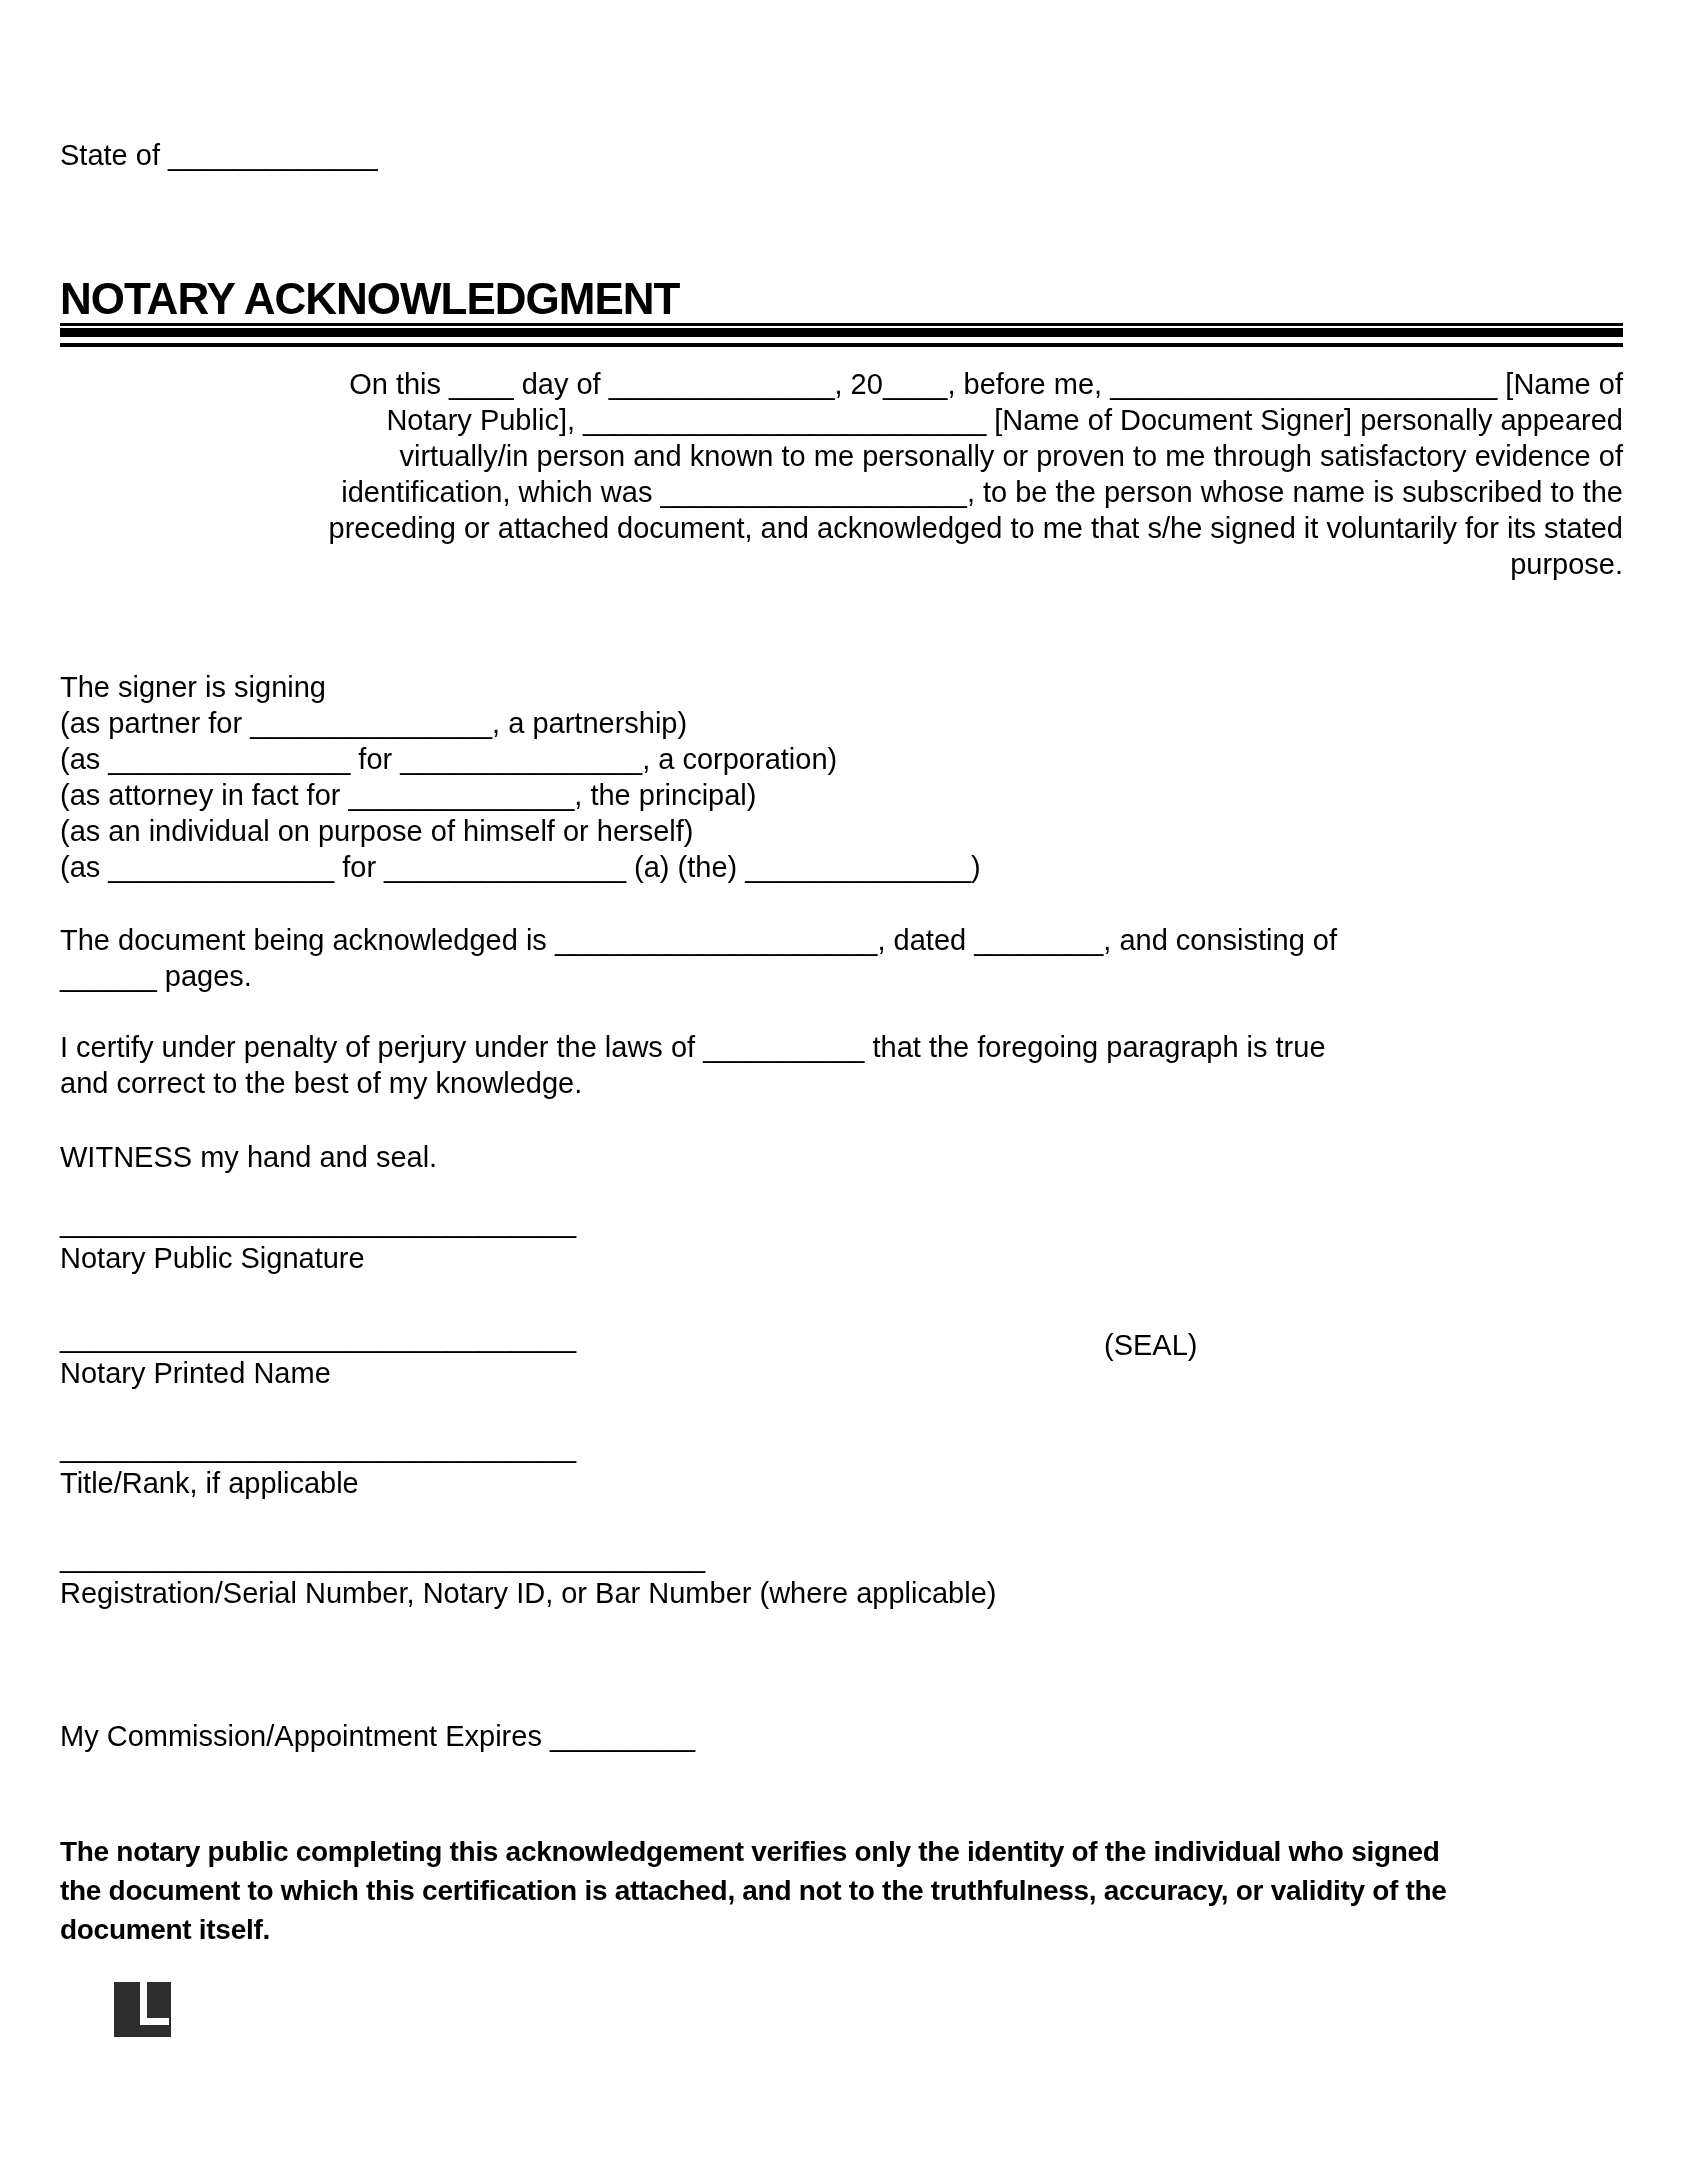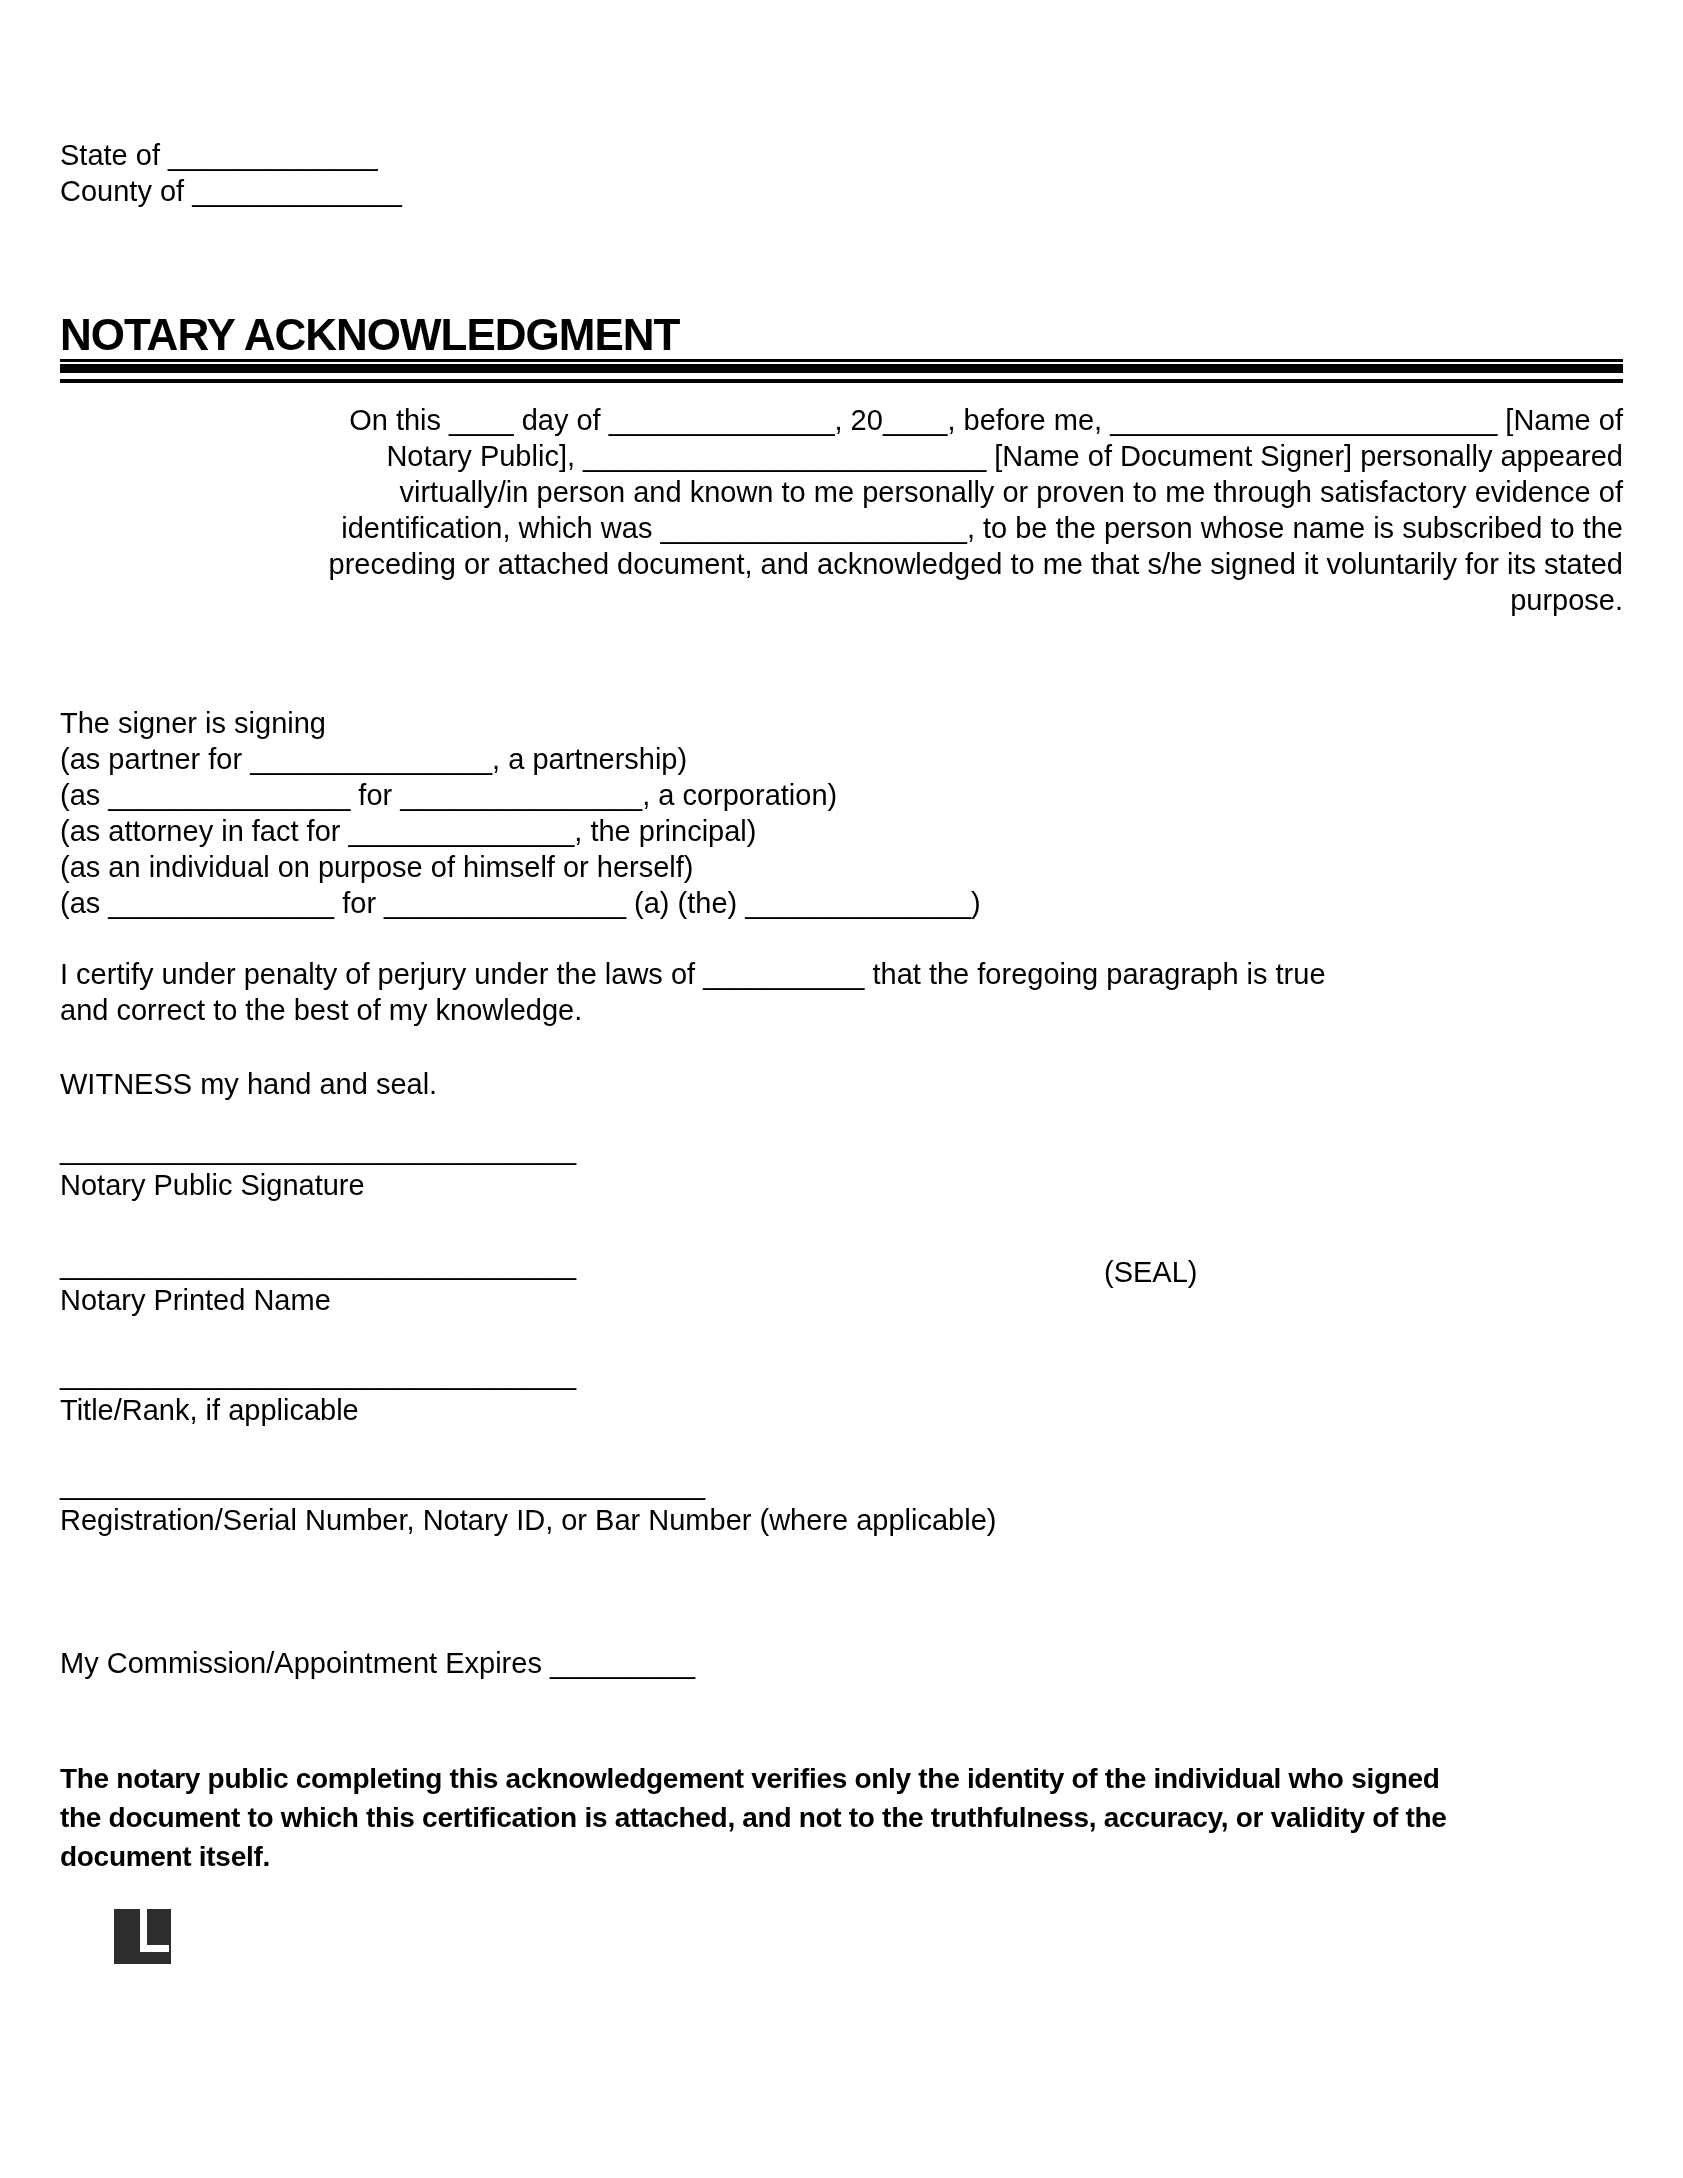--- a/index.html
+++ b/index.html
@@ -80,21 +80,20 @@
     border-bottom: 7px solid #ffffff;
   }
 </style>
 </head>
 <body>
 
 <div class="page">
 
   <div class="header-block">
     <div class="line">State of _____________</div>
-    <div class="line">County of _____________</div>
   </div>
 
   <div class="doc-title">NOTARY ACKNOWLEDGMENT</div>
 
   <div class="title-divider">
     <div class="rule-hairline"></div>
     <div class="rule-gap-sm"></div>
     <div class="rule-thick"></div>
     <div class="rule-gap-md"></div>
     <div class="rule-thin"></div>
@@ -111,20 +110,24 @@
 
   <div class="para-signer">
     <div class="line">The signer is signing</div>
     <div class="line">(as partner for _______________, a partnership)</div>
     <div class="line">(as _______________ for _______________, a corporation)</div>
     <div class="line">(as attorney in fact for ______________, the principal)</div>
     <div class="line">(as an individual on purpose of himself or herself)</div>
     <div class="line">(as ______________ for _______________ (a) (the) ______________)</div>
   </div>
 
+  <div class="para-document">
+    <div class="line">The document being acknowledged is ____________________, dated ________, and consisting of</div>
+    <div class="line">______ pages.</div>
+  </div>
 
   <div class="para-certify">
     <div class="line">I certify under penalty of perjury under the laws of __________ that the foregoing paragraph is true</div>
     <div class="line">and correct to the best of my knowledge.</div>
   </div>
 
   <div class="para-witness">
     <div class="line">WITNESS my hand and seal.</div>
   </div>
 

